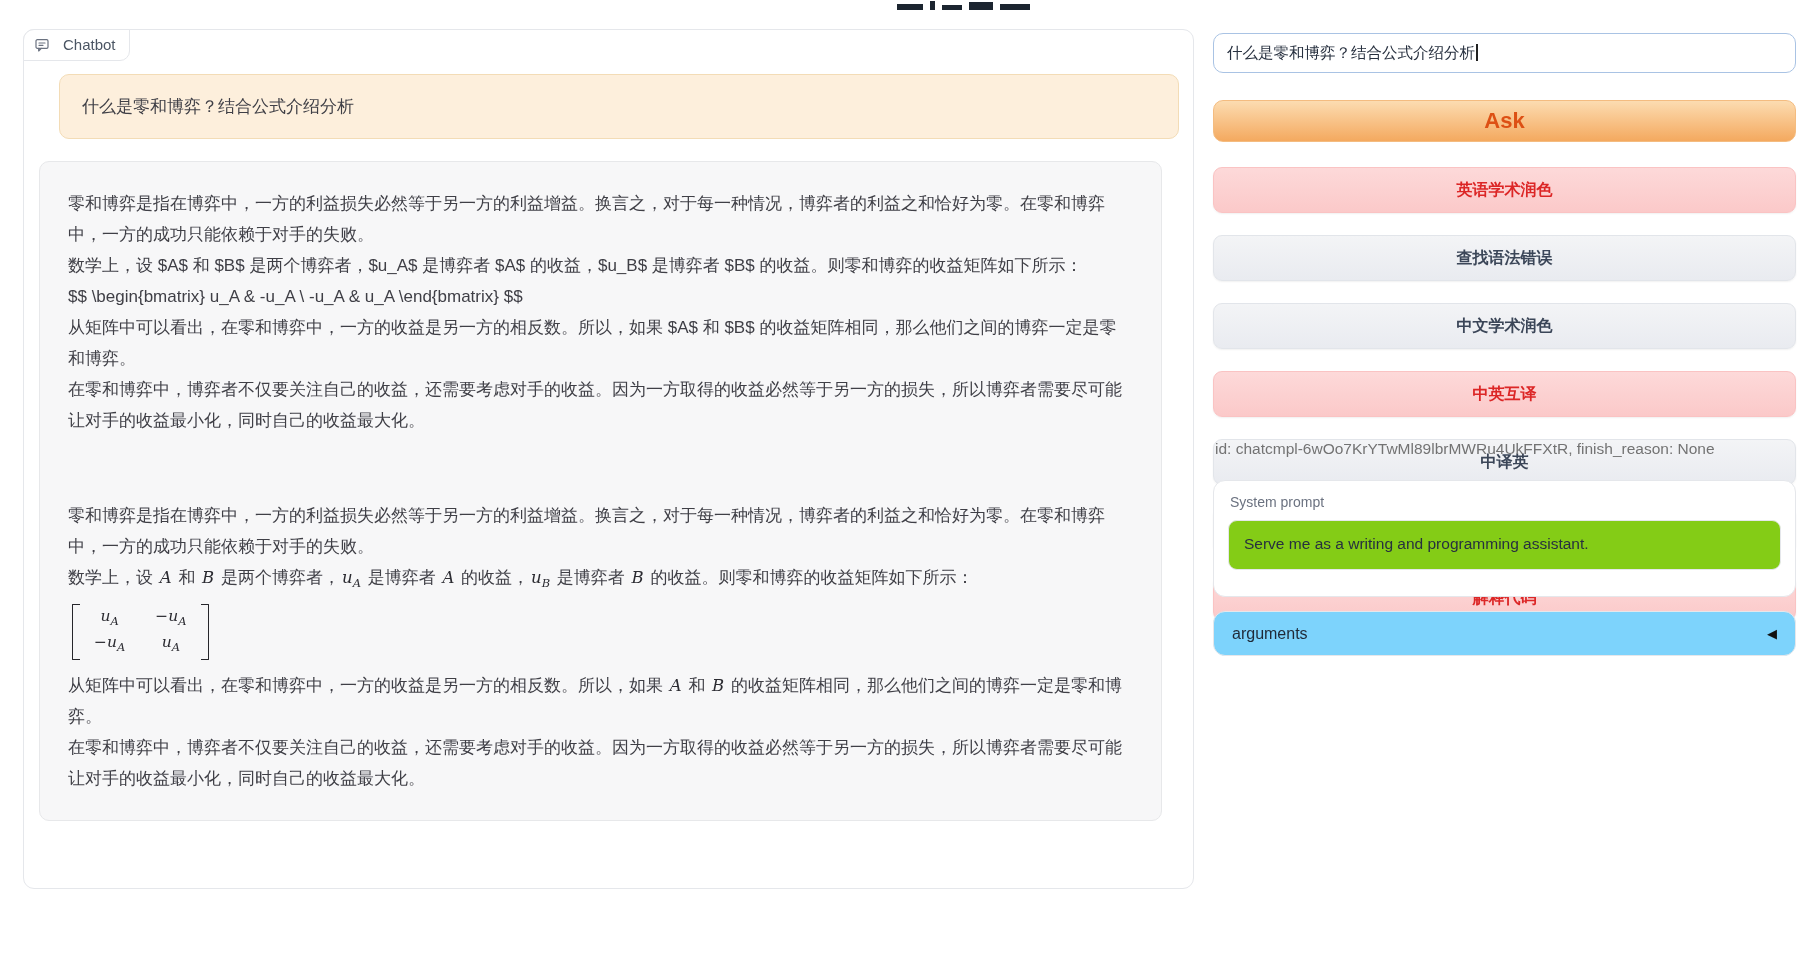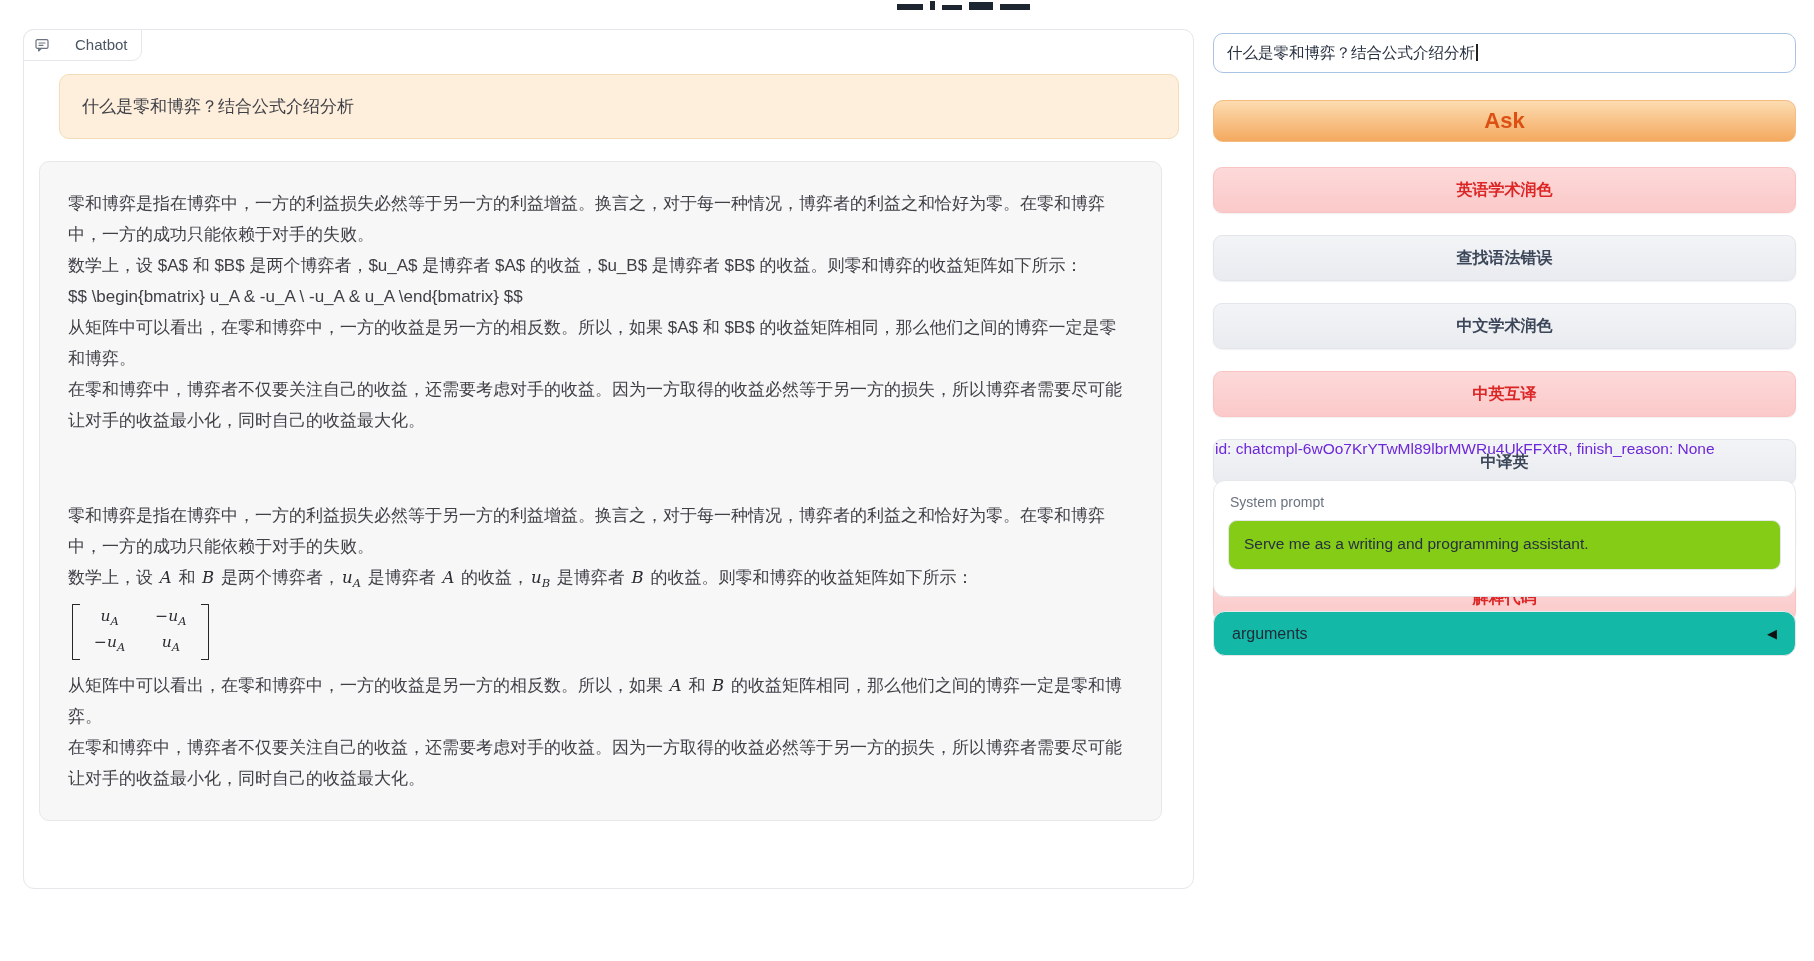--- a/index.html
+++ b/index.html
@@ -7,21 +7,21 @@
         font-family:"Liberation Sans","DejaVu Sans",sans-serif;color:#3f3f46;}
 
   
   .clipped-title{position:absolute;left:897px;top:0;width:140px;height:10px;overflow:hidden;
                  display:flex;align-items:flex-end;gap:7px;}
   .clipped-title i{display:block;background:#1c2530;}
 
   
   .chat-panel{position:absolute;left:23px;top:29px;width:1171px;height:860px;
               border:1px solid #e5e7eb;border-radius:11px;background:#fff;box-sizing:border-box;}
-  .chat-label{position:absolute;top:-1px;left:-1px;display:flex;align-items:center;gap:25px;
+  .chat-label{position:absolute;top:-1px;left:-1px;display:flex;align-items:center;gap:13px;
               padding:6px 13px 7px 10px;background:#fff;border:1px solid #e5e7eb;
               border-radius:11px 0 10px 0;font-size:15px;color:#4b5563;z-index:2;}
   .chat-label svg{display:block;}
   .messages{position:absolute;left:0;top:0;right:0;bottom:0;padding:44px 14px 16px 15px;box-sizing:border-box;}
   .bubble{box-sizing:border-box;font-size:17px;line-height:31px;}
   .bubble.user{margin:0 0 22px 20px;background:#fdefdc;border:1px solid #f3dcb6;
                border-radius:10px;padding:16px 22px;color:#3f3f46;}
   .bubble.bot{margin:0 17px 0 0;background:#f7f7f8;border:1px solid #e7e8ea;
               border-radius:10px;padding:26px 28px;color:#3f3f46;min-height:598px;}
   .bubble .line{margin:0;}
@@ -47,27 +47,27 @@
            color:#dd5014;font-weight:700;font-size:22px;cursor:pointer;
            font-family:"Liberation Sans","DejaVu Sans",sans-serif;}
   .btn-grid{position:absolute;left:1213px;top:167px;width:583px;display:grid;
             grid-template-columns:1fr;column-gap:17px;row-gap:22px;}
   .qb{height:46px;border-radius:9px;font-size:16px;font-weight:700;cursor:pointer;
       font-family:"Liberation Sans","DejaVu Sans",sans-serif;}
   .qb.gray{background:linear-gradient(180deg,#f3f4f6,#e9ebf0);border:1px solid #e2e5ea;
            color:#3b4658;box-shadow:0 1px 2px rgba(0,0,0,.06);}
   .qb.red{background:linear-gradient(180deg,#fdd9d9,#fbc9c9);border:1px solid #fac3c3;
           color:#dc2626;box-shadow:0 1px 2px rgba(0,0,0,.06);}
-  .status{position:absolute;left:1215px;top:440px;width:583px;font-size:15.5px;color:#6d28d9;}
+  .status{position:absolute;left:1215px;top:440px;width:583px;font-size:15.5px;color:#737373;}
   .group{position:absolute;left:1213px;top:480px;width:583px;height:117px;background:#fff;
          border:1px solid #e5e7eb;border-radius:12px;box-sizing:border-box;padding:13px 14px;}
   .group-label{font-size:14px;color:#6b7280;margin:0 0 10px 2px;}
   .text-input{height:50px;border:1px solid #e5e7eb;border-radius:9px;background:#84cc16;
               box-sizing:border-box;padding:14px 15px;font-size:15.5px;color:#27303f;cursor:text;}
-  .accordion{position:absolute;left:1213px;top:611px;width:583px;height:45px;background:#14b8a6;
+  .accordion{position:absolute;left:1213px;top:611px;width:583px;height:45px;background:#7dd3fc;
              border:1px solid #e5e7eb;border-radius:12px;box-sizing:border-box;cursor:pointer;
              display:flex;align-items:center;justify-content:space-between;padding:0 18px;
              font-size:16px;color:#1f2937;}
   .tri{font-size:13px;color:#111;line-height:1;}
 </style>
 </head>
 <body>
 
 <div class="page">
 

